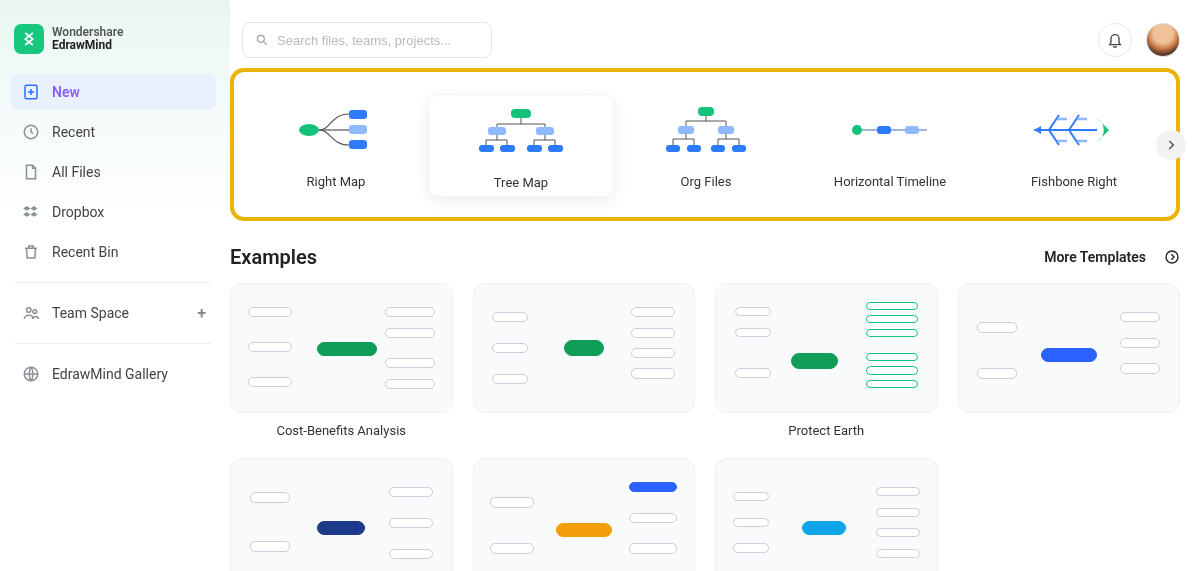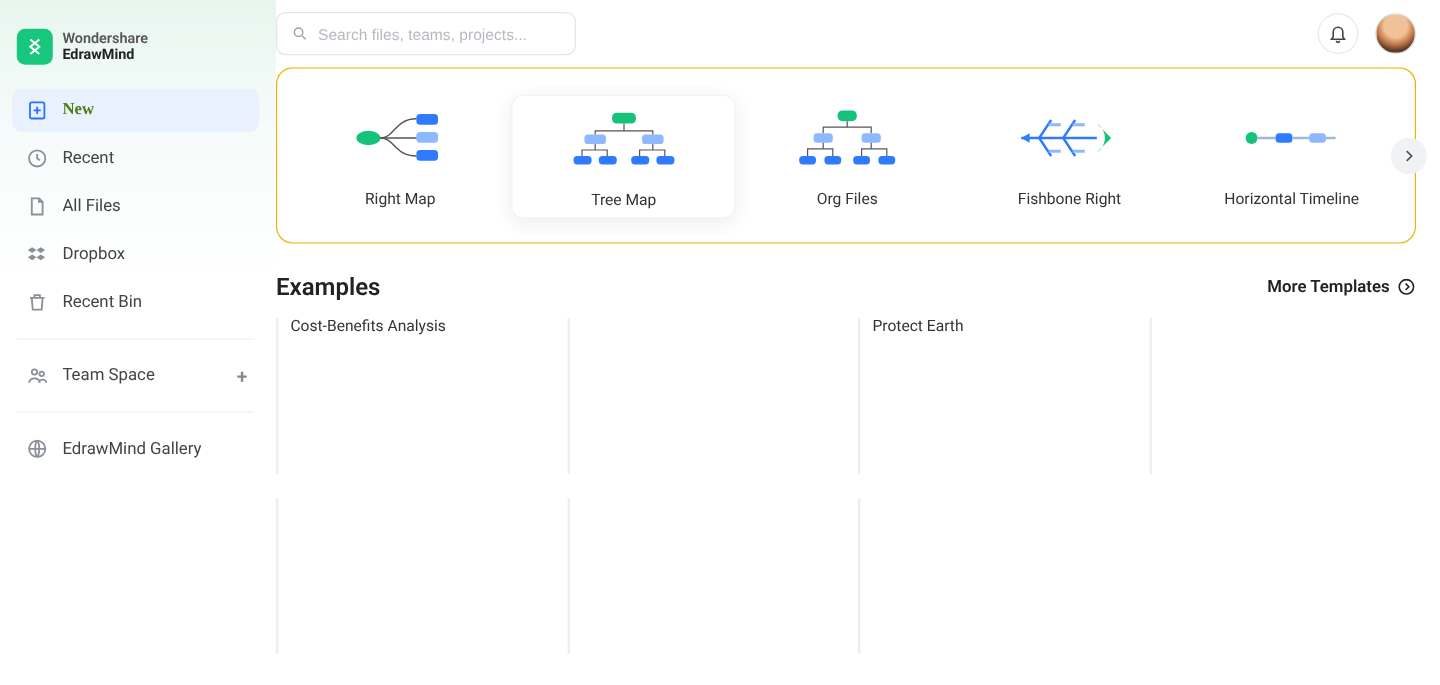--- a/index.html
+++ b/index.html
@@ -23,30 +23,30 @@
   .brand-text { display: flex; flex-direction: column; line-height: 1.1; }
   .brand-text .b1 { font-size: 12px; font-weight: 600; color: #555; }
   .brand-text .b2 { font-size: 12px; font-weight: 700; color: #222; }
 
   .nav { list-style: none; display: flex; flex-direction: column; gap: 4px; }
   .nav li {
     display: flex; align-items: center; gap: 12px;
     padding: 9px 12px; border-radius: 8px;
     font-size: 14px; color: #444; cursor: pointer; position: relative;
   }
-  .nav li.active { background: #e9f1ff; color: #4d7c0f; font-weight: 600; font-family: Liberation Serif, serif; }
+  .nav li.active { background: #e9f1ff; color: #8b5cf6; font-weight: 600; }
   .nav li.active .nav-icon { color: #2672ff; }
   .nav-icon { width: 18px; height: 18px; color: #8a8f98; flex-shrink: 0; }
   .nav-divider { height: 1px; background: #eef0f2; margin: 8px 4px; }
   .nav .plus { position: absolute; right: 10px; color: #888; font-weight: 600; font-size: 16px; }
 
   
   .main { flex: 1; display: flex; flex-direction: column; overflow: hidden; }
 
-  .topbar { display: flex; align-items: center; gap: 14px; padding: 10px 20px 10px 0; }
+  .topbar { display: flex; align-items: center; gap: 14px; padding: 22px 20px 10px 0; margin-left: 12px; }
   .search {
     display: flex; align-items: center; gap: 8px;
     width: 250px; height: 36px; padding: 0 12px;
     border: 1px solid #e3e5e8; border-radius: 8px; background: #fff;
   }
   .search svg { width: 14px; height: 14px; color: #9aa0a6; }
   .search input {
     flex: 1; border: none; outline: none; font-size: 13px; color: #666;
     background: transparent;
   }
@@ -61,43 +61,43 @@
   .avatar {
     width: 34px; height: 34px; border-radius: 50%;
     background: radial-gradient(circle at 50% 30%, #f0c29a 35%, #c97b4a 55%, #5c3b2a 75%);
     border: 1px solid #ddd; cursor: pointer;
   }
 
   .content { flex: 1; overflow-y: auto; padding: 0 20px 20px 0; }
 
   .template-strip {
     position: relative;
-    border: 1px solid #eab308; border-radius: 14px;
+    border: 4px solid #eab308; border-radius: 14px;
     padding: 22px 10px 20px 10px;
     display: flex; justify-content: space-around; align-items: flex-start;
     margin-bottom: 24px;
   }
   .template-item { flex: 1; display: flex; flex-direction: column; align-items: center; gap: 14px; cursor: pointer; padding: 6px; border-radius: 10px; }
   .template-item.active { box-shadow: 0 4px 16px rgba(0,0,0,0.07); background: #fff; border: 1px solid #f2f3f5; }
   .template-thumb { width: 100px; height: 60px; display: flex; align-items: center; justify-content: center; }
   .template-label { font-size: 13px; color: #333; }
   .strip-next {
     position: absolute; right: -10px; top: 50%; transform: translateY(-50%);
     width: 30px; height: 30px; border-radius: 50%;
     background: #f1f2f4; display: flex; align-items: center; justify-content: center;
     cursor: pointer; color: #555;
   }
 
   .examples-header { display: flex; align-items: center; justify-content: space-between; margin-bottom: 14px; }
   .examples-header h2 { font-size: 20px; font-weight: 600; color: #222; }
-  .more-link { font-size: 14px; font-weight: 600; color: #222; display: flex; align-items: center; gap: 6px; cursor: pointer; }
+  .more-link { font-size: 14px; font-weight: 600; color: #222; display: flex; align-items: center; gap: 18px; cursor: pointer; }
   .more-link svg { width: 16px; height: 16px; }
 
   .examples-grid { display: grid; grid-template-columns: repeat(4, 1fr); gap: 20px; }
-  .example-card { display: flex; flex-direction: row; gap: 10px; cursor: pointer; }
+  .example-card { display: flex; flex-direction: column; gap: 10px; cursor: pointer; }
   .example-preview {
     height: 130px; border: 1px solid #eceef0; border-radius: 12px;
     background: #f9fafb; position: relative; overflow: hidden;
     display: flex; align-items: center; justify-content: center;
   }
   .example-label { font-size: 13px; text-align: center; color: #333; }
 
   
   .mm { position: relative; width: 90%; height: 80%; }
   .mm .node {
@@ -253,43 +253,43 @@
             <path d="M45 11 V16 M45 16 H25 V21 M45 16 H65 V21" stroke="#555" fill="none" stroke-width="1"></path>
             <path d="M25 29 V34 H12 V40 M25 34 H33 V40 M65 29 V34 H57 V40 M65 34 H78 V40" stroke="#555" fill="none" stroke-width="1"></path>
           </svg>
         </div>
         <span class="template-label">Org Files</span>
       </div>
 
       <div class="template-item">
         <div class="template-thumb">
           <svg width="90" height="50" viewBox="0 0 90 50">
+            <circle cx="12" cy="25" r="5" fill="#15c27a"></circle>
+            <path d="M17 25 H32" stroke="#9fb8d6" stroke-width="2"></path>
+            <rect x="32" y="21" width="14" height="8" rx="3" fill="#2f7bff"></rect>
+            <path d="M46 25 H60" stroke="#9fb8d6" stroke-width="2"></path>
+            <rect x="60" y="21" width="14" height="8" rx="3" fill="#8eb8ff"></rect>
+            <path d="M74 25 H82" stroke="#9fb8d6" stroke-width="2"></path>
+          </svg>
+        </div>
+        <span class="template-label">Horizontal Timeline</span>
+      </div>
+
+      <div class="template-item">
+        <div class="template-thumb">
+          <svg width="90" height="50" viewBox="0 0 90 50">
             <path d="M80 25 a10 12 0 0 0 0 -0.01" fill="#15c27a"></path>
             <path d="M68 13 A14 14 0 0 1 68 37 L80 25 Z" fill="#15c27a"></path>
             <path d="M5 25 H68" stroke="#2f7bff" stroke-width="2"></path>
             <polygon points="5,25 12,21 12,29" fill="#2f7bff"></polygon>
             <path d="M20 25 L30 10 M20 25 L30 40 M40 25 L50 10 M40 25 L50 40" stroke="#2f7bff" stroke-width="2"></path>
             <path d="M28 14 h10 M28 36 h10 M48 14 h10 M48 36 h10" stroke="#8eb8ff" stroke-width="2.5"></path>
           </svg>
         </div>
         <span class="template-label">Fishbone Right</span>
-      </div>
-
-      <div class="template-item">
-        <div class="template-thumb">
-          <svg width="90" height="50" viewBox="0 0 90 50">
-            <circle cx="12" cy="25" r="5" fill="#15c27a"></circle>
-            <path d="M17 25 H32" stroke="#9fb8d6" stroke-width="2"></path>
-            <rect x="32" y="21" width="14" height="8" rx="3" fill="#2f7bff"></rect>
-            <path d="M46 25 H60" stroke="#9fb8d6" stroke-width="2"></path>
-            <rect x="60" y="21" width="14" height="8" rx="3" fill="#8eb8ff"></rect>
-            <path d="M74 25 H82" stroke="#9fb8d6" stroke-width="2"></path>
-          </svg>
-        </div>
-        <span class="template-label">Horizontal Timeline</span>
       </div>
 
       <div class="strip-next">
         <svg width="14" height="14" viewBox="0 0 24 24" fill="none" stroke="currentColor" stroke-width="2.5">
             <path d="M9 5l7 7-7 7"></path>
           </svg>
       </div>
     </div>
 
     <div class="examples-header">

